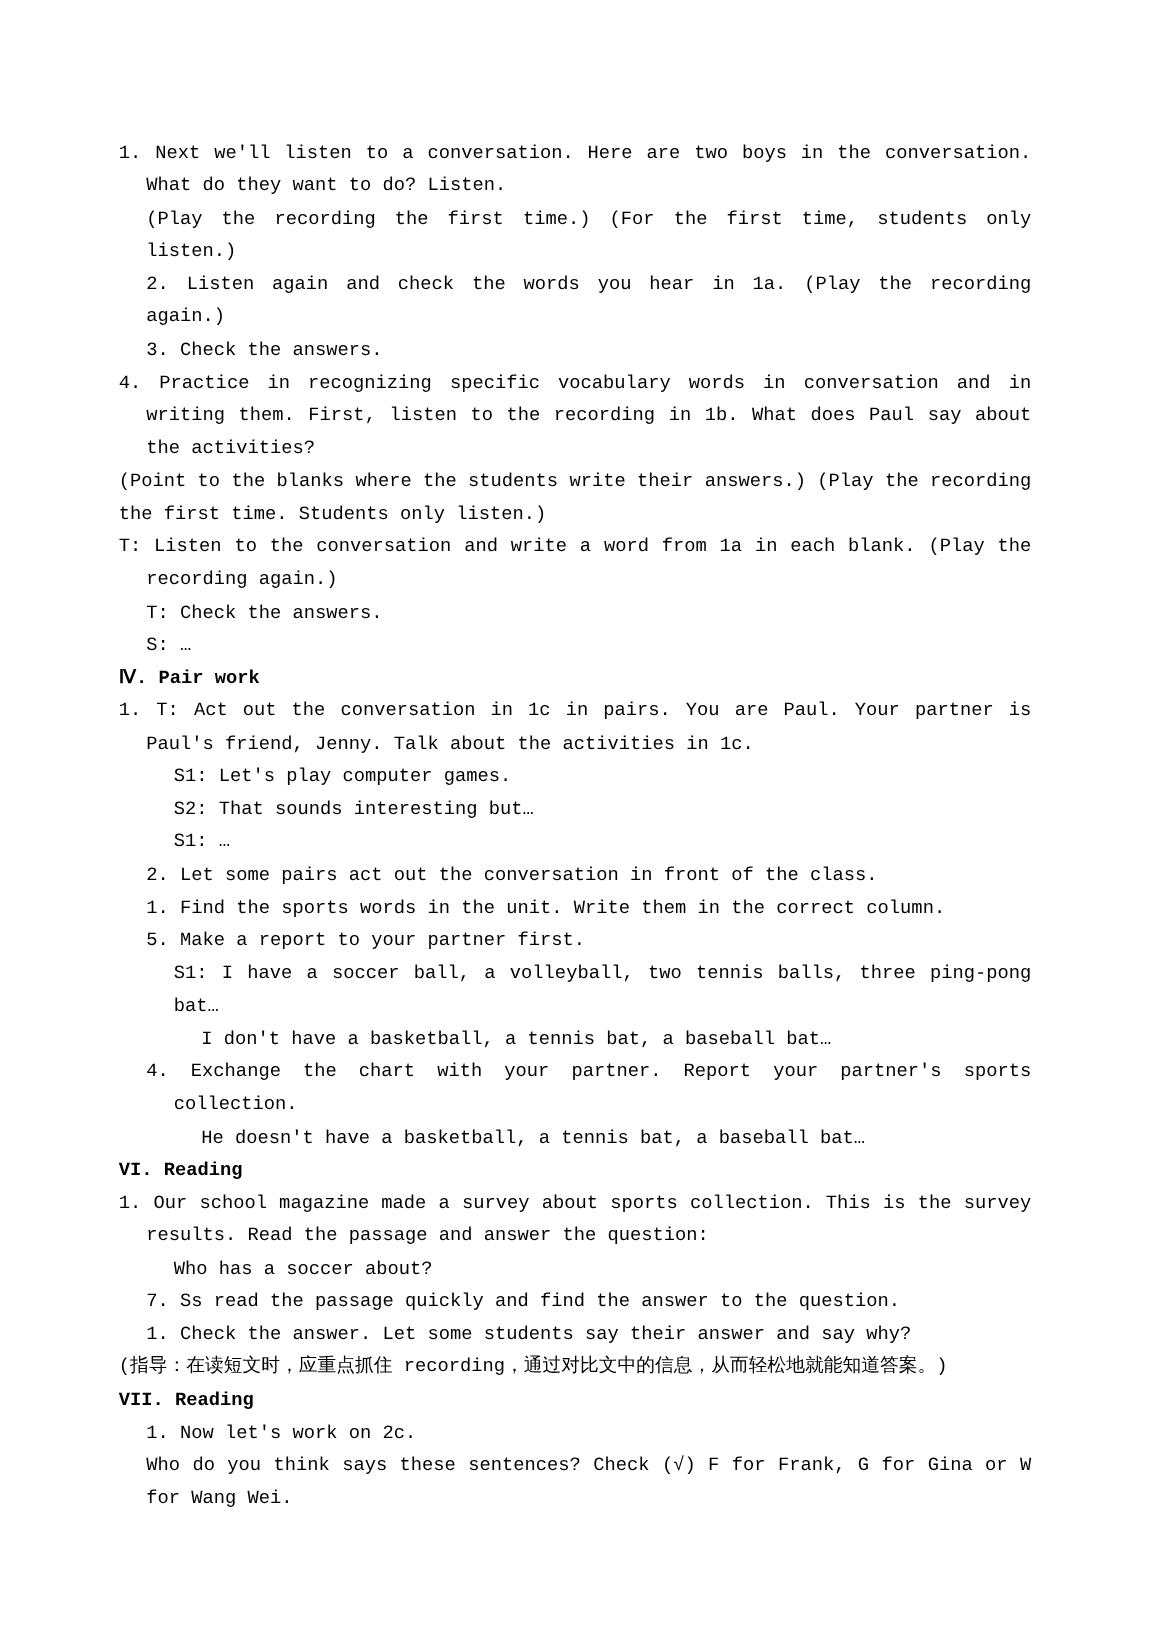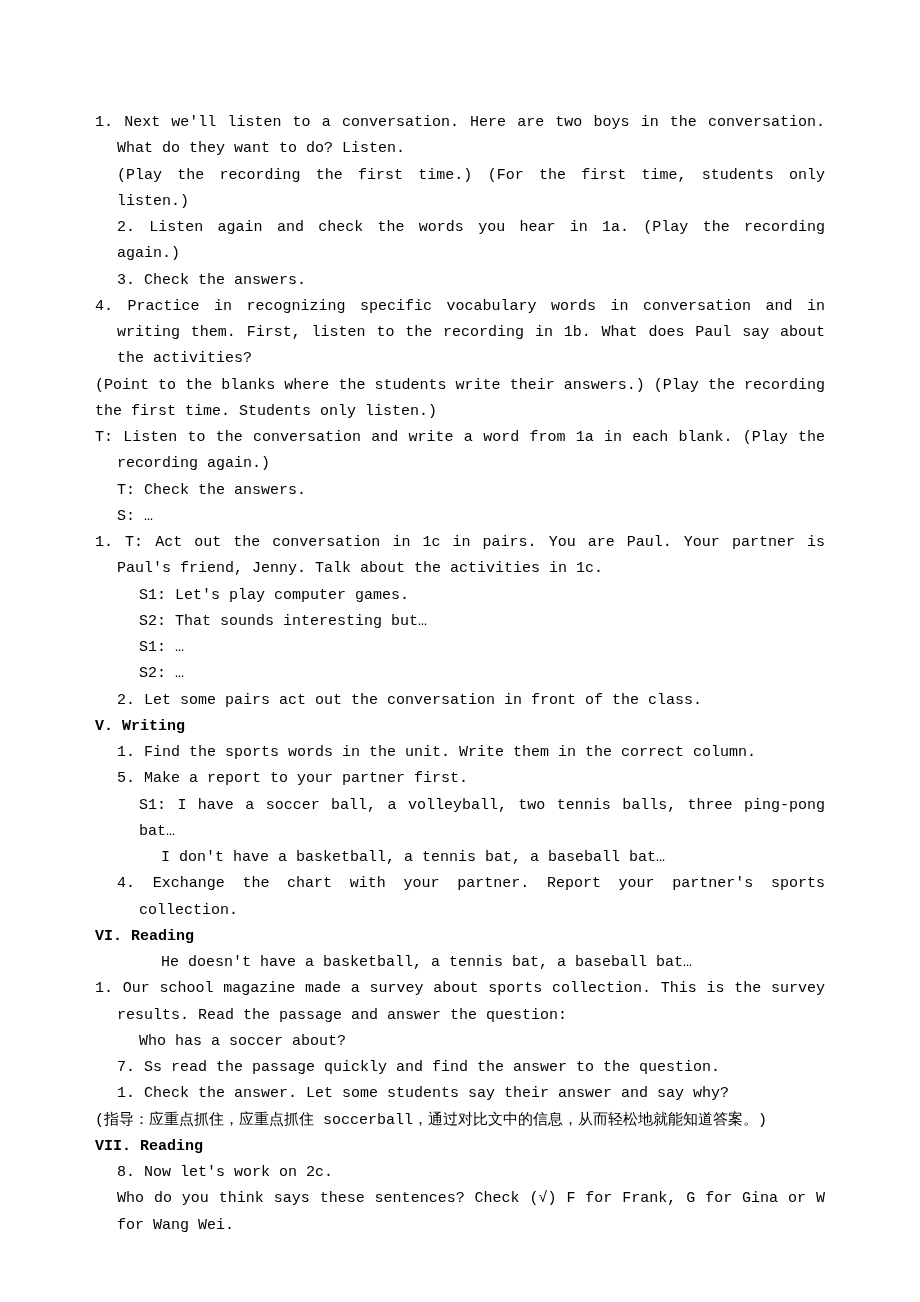--- a/index.html
+++ b/index.html
@@ -50,36 +50,35 @@
   <div id="content">
       <div class="line indent-1">1. Next we'll listen to a conversation. Here are two boys in the conversation. What do they want to do? Listen.</div>
       <div class="line indent-1b">(Play the recording the first time.) (For the first time, students only listen.)</div>
       <div class="line indent-1b">2. Listen again and check the words you hear in 1a. (Play the recording again.)</div>
       <div class="line indent-1b">3. Check the answers.</div>
       <div class="line indent-1">4. Practice in recognizing specific vocabulary words in conversation and in writing them. First, listen to the recording in 1b. What does Paul say about the activities?</div>
       <div class="line">(Point to the blanks where the students write their answers.) (Play the recording the first time. Students only listen.)</div>
       <div class="line indent-1">T: Listen to the conversation and write a word from 1a in each blank. (Play the recording again.)</div>
       <div class="line indent-1b">T: Check the answers.</div>
       <div class="line indent-1b">S: …</div>
+      <div class="line section-head">Ⅳ.  Pair work</div>
       <div class="line indent-1">1. T: Act out the conversation in 1c in pairs. You are Paul. Your partner is Paul's friend, Jenny. Talk about the activities in 1c.</div>
       <div class="line indent-2b">S1: Let's play computer games.</div>
       <div class="line indent-2b">S2: That sounds interesting but…</div>
       <div class="line indent-2b">S1: …</div>
-      <div class="line indent-2b">S2: …</div>
       <div class="line indent-1b">2. Let some pairs act out the conversation in front of the class.</div>
-      <div class="line section-head">V. Writing</div>
       <div class="line indent-1b">1. Find the sports words in the unit. Write them in the correct column.</div>
       <div class="line indent-1b">5. Make a report to your partner first.</div>
       <div class="line indent-2b">S1: I have a soccer ball, a volleyball, two tennis balls, three ping-pong bat…</div>
       <div class="line indent-3b">I don't have a basketball, a tennis bat, a baseball bat…</div>
       <div class="line indent-2">4. Exchange the chart with your partner. Report your partner's sports collection.</div>
+      <div class="line indent-3b">He doesn't have a basketball, a tennis bat, a baseball bat…</div>
       <div class="line section-head">VI. Reading</div>
-      <div class="line indent-3b">He doesn't have a basketball, a tennis bat, a baseball bat…</div>
       <div class="line indent-1">1. Our school magazine made a survey about sports collection. This is the survey results. Read the passage and answer the question:</div>
       <div class="line indent-2b">Who has a soccer about?</div>
       <div class="line indent-1b">7. Ss read the passage quickly and find the answer to the question.</div>
       <div class="line indent-1b">1. Check the answer. Let some students say their answer and say why?</div>
-      <div class="line">(指导：应重点抓住，应重点抓住 soccerball，通过对比文中的信息，从而轻松地就能知道答案。)</div>
+      <div class="line">(指导：在读短文时，应重点抓住 recording，通过对比文中的信息，从而轻松地就能知道答案。)</div>
       <div class="line section-head">VII. Reading</div>
-      <div class="line indent-1b">8. Now let's work on 2c.</div>
+      <div class="line indent-1b">1. Now let's work on 2c.</div>
       <div class="line indent-1b"> Who do you think says these sentences? Check (√) F for Frank, G for Gina or W for Wang Wei.</div>
     </div>
 </div>
 
 </body></html>

